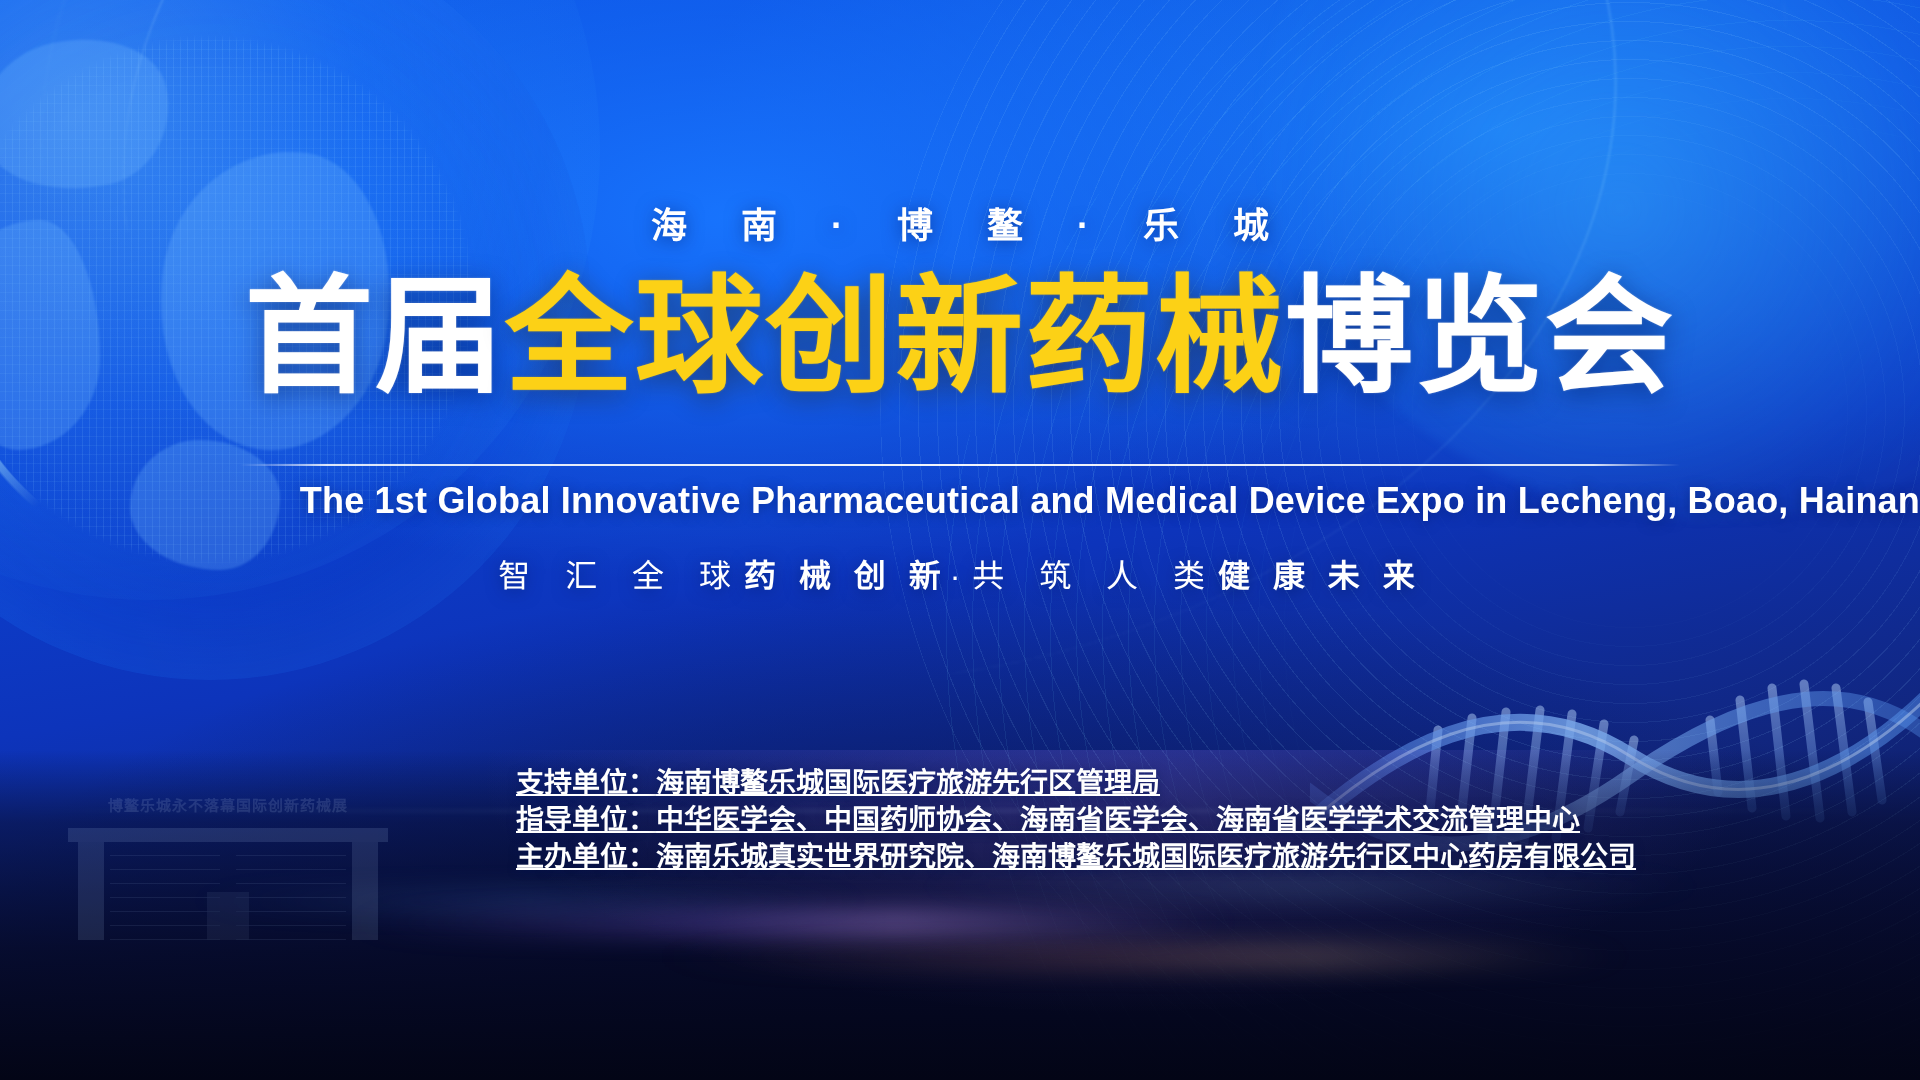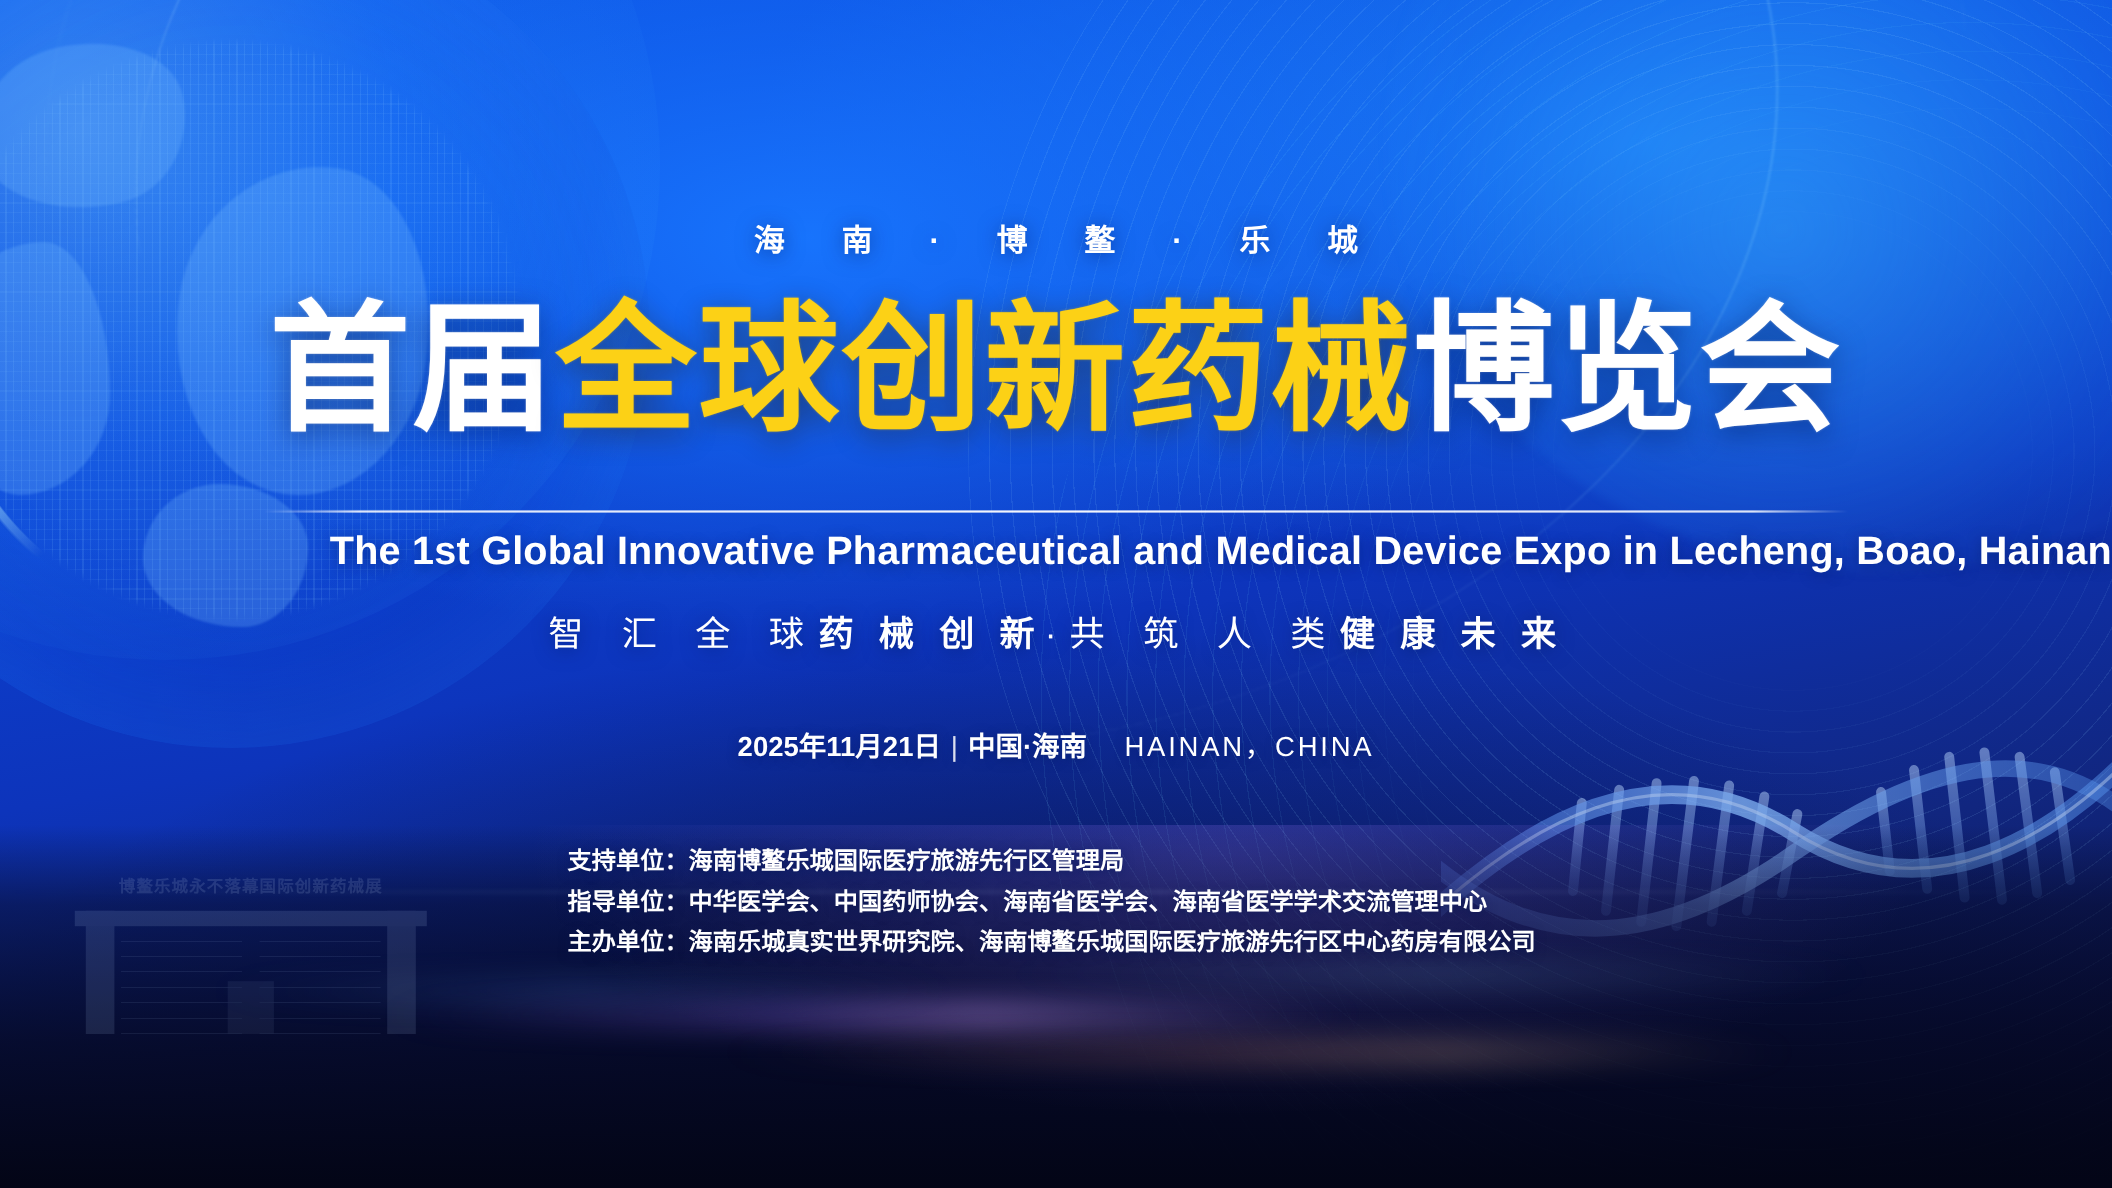--- a/index.html
+++ b/index.html
@@ -126,21 +126,21 @@
   .bld-text{
     position:absolute;left:50%;transform:translateX(-50%);top:-16px;
     font-size:15px;letter-spacing:1px;color:#cfe4ff;white-space:nowrap;font-weight:700;
   }
 
   
   .content{position:absolute;inset:0;}
 
   .eyebrow{
     position:absolute;top:196px;left:0;right:0;text-align:center;
-    color:#ffffff;font-size:28px;font-weight:700;letter-spacing:22px;
+    color:#ffffff;font-size:36px;font-weight:700;letter-spacing:22px;
     text-indent:22px;
     text-shadow:0 2px 18px rgba(0,30,110,.55);
     font-family:"Liberation Sans","DejaVu Sans",sans-serif;
   }
 
   .headline{
     position:absolute;top:272px;left:0;right:0;text-align:center;
     font-size:128px;line-height:1.02;font-weight:800;letter-spacing:2px;
     white-space:nowrap;
     font-family:"DejaVu Sans","Liberation Sans",sans-serif;
@@ -171,23 +171,24 @@
   .dateline{
     position:absolute;top:658px;left:0;right:0;text-align:center;
     color:#ffffff;font-size:25px;font-weight:600;white-space:nowrap;
     text-shadow:0 2px 10px rgba(0,25,95,.5);
   }
   .dateline .sep{opacity:.85;padding:0 9px;font-weight:400;}
   .dateline .en{letter-spacing:2.5px;padding-left:34px;font-weight:500;}
 
   .orgs{
     position:absolute;top:764px;left:516px;
-    color:#ffffff;font-size:22px;line-height:37px;font-weight:700;
+    color:#ffffff;font-size:28px;line-height:37px;font-weight:700;
     text-shadow:0 2px 10px rgba(0,20,80,.6);
     white-space:nowrap;
+    text-decoration:underline;
   }
   .orgs .row{display:block;}
   .orgs .lbl{font-weight:800;}
 </style>
 </head>
 <body>
 
 <div class="stage">
 
   <div class="layer">
@@ -274,23 +275,20 @@
     </div>
 
     <div class="rule"></div>
 
     <div class="en-title">The 1st Global Innovative Pharmaceutical and Medical Device Expo in Lecheng, Boao, Hainan</div>
 
     <div class="slogan">
       <span class="light">智 汇 全 球</span><span class="bold">药 械 创 新</span><span class="dot">·</span><span class="light">共 筑 人 类</span><span class="bold">健 康 未 来</span>
     </div>
 
-    <div class="dateline">
-      <span>2025年11月21日</span><span class="sep">|</span><span>中国·海南</span><span class="en">HAINAN，CHINA</span>
-    </div>
 
     <div class="orgs">
       <span class="row">
         <span class="lbl">支持单位：</span><span>海南博鳌乐城国际医疗旅游先行区管理局</span>
       </span>
       <span class="row">
         <span class="lbl">指导单位：</span><span>中华医学会、中国药师协会、海南省医学会、海南省医学学术交流管理中心</span>
       </span>
       <span class="row">
         <span class="lbl">主办单位：</span><span>海南乐城真实世界研究院、海南博鳌乐城国际医疗旅游先行区中心药房有限公司</span>

